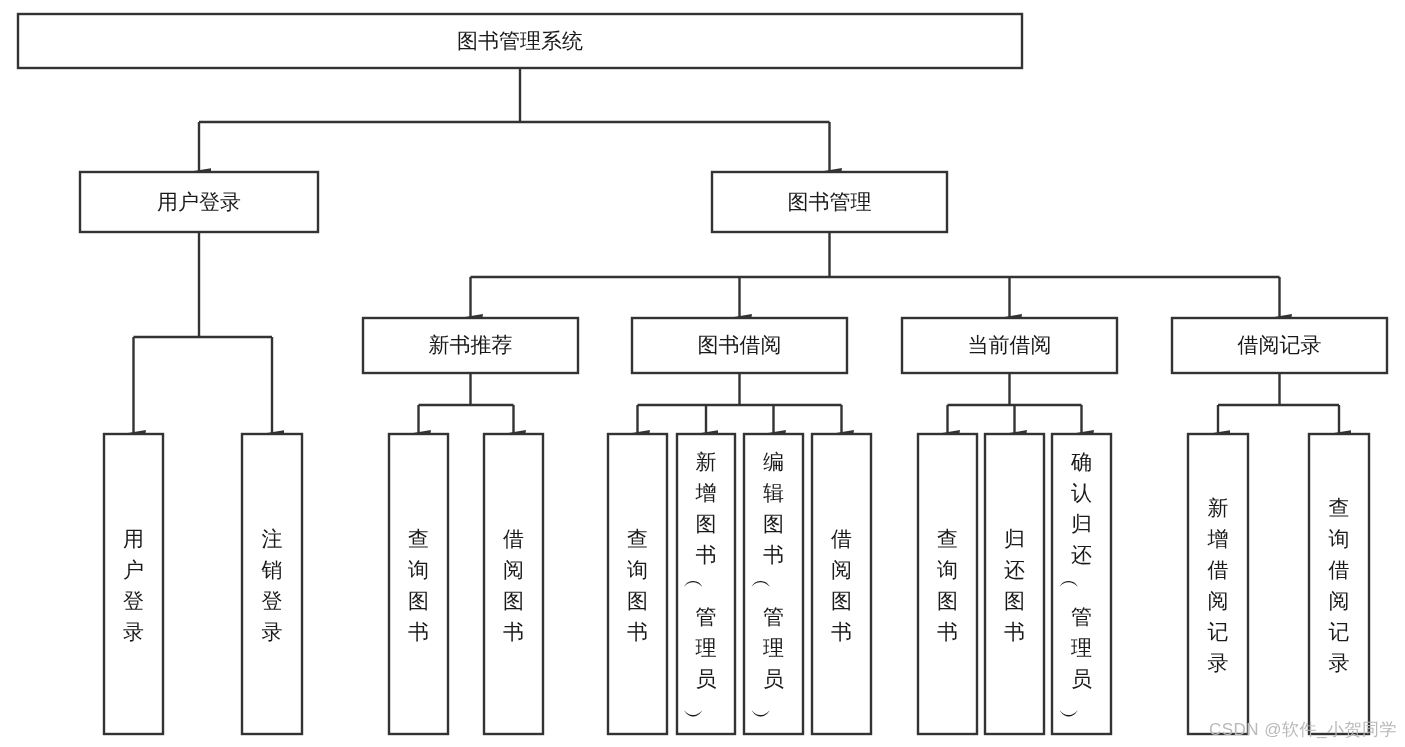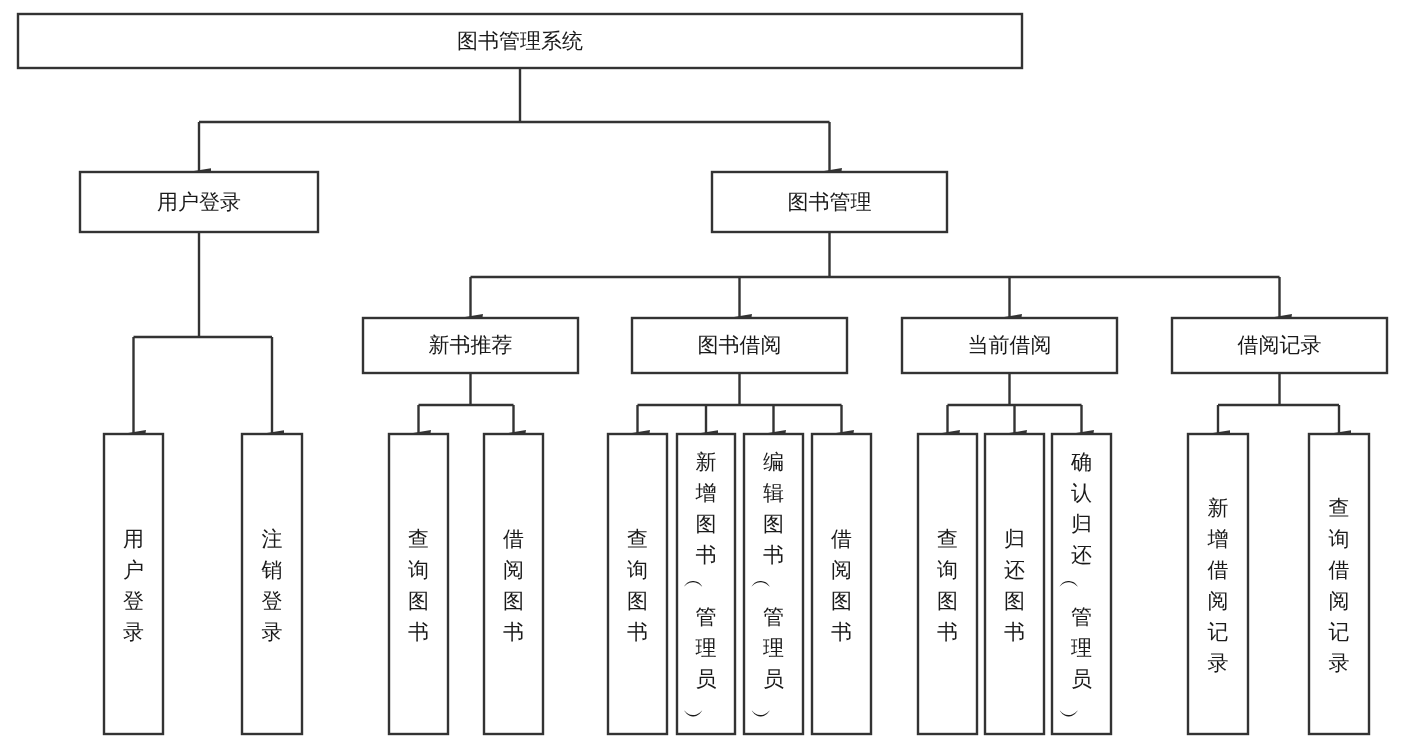--- a/index.html
+++ b/index.html
@@ -183,13 +183,14 @@
         <g>
           <rect class="node-box" x="1188" y="434" width="60" height="300"></rect>
           <text class="node-label-v" x="1218" y="515.18"><tspan x="1218" dy="0">新</tspan><tspan x="1218" dy="31">增</tspan><tspan x="1218" dy="31">借</tspan><tspan x="1218" dy="31">阅</tspan><tspan x="1218" dy="31">记</tspan><tspan x="1218" dy="31">录</tspan></text>
         </g>
         <g>
           <rect class="node-box" x="1309" y="434" width="60" height="300"></rect>
           <text class="node-label-v" x="1339" y="515.18"><tspan x="1339" dy="0">查</tspan><tspan x="1339" dy="31">询</tspan><tspan x="1339" dy="31">借</tspan><tspan x="1339" dy="31">阅</tspan><tspan x="1339" dy="31">记</tspan><tspan x="1339" dy="31">录</tspan></text>
         </g>
       </g>
   </svg>
+  <div class="watermark">CSDN @软件_小贺同学</div>
 </div>
 
 </body></html>

